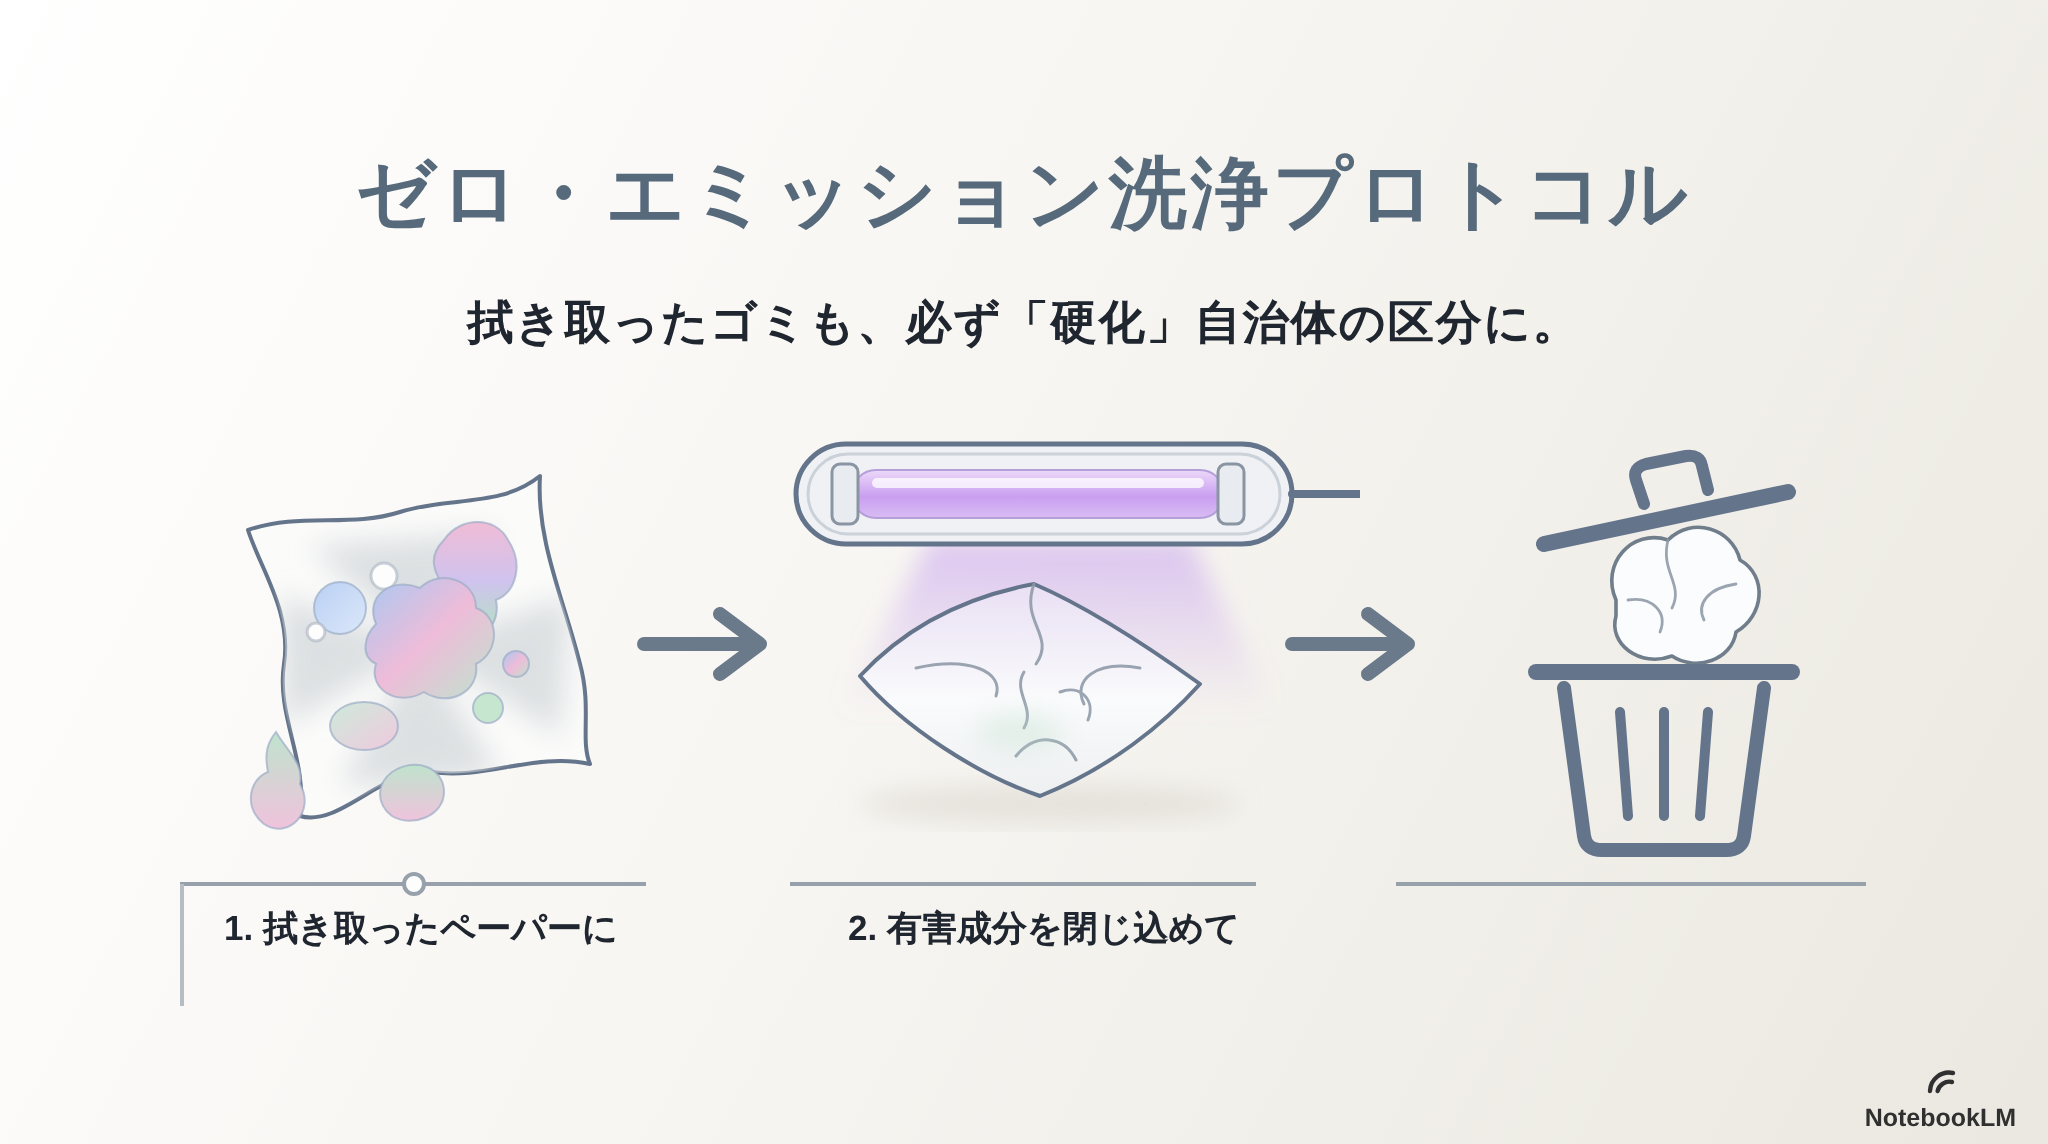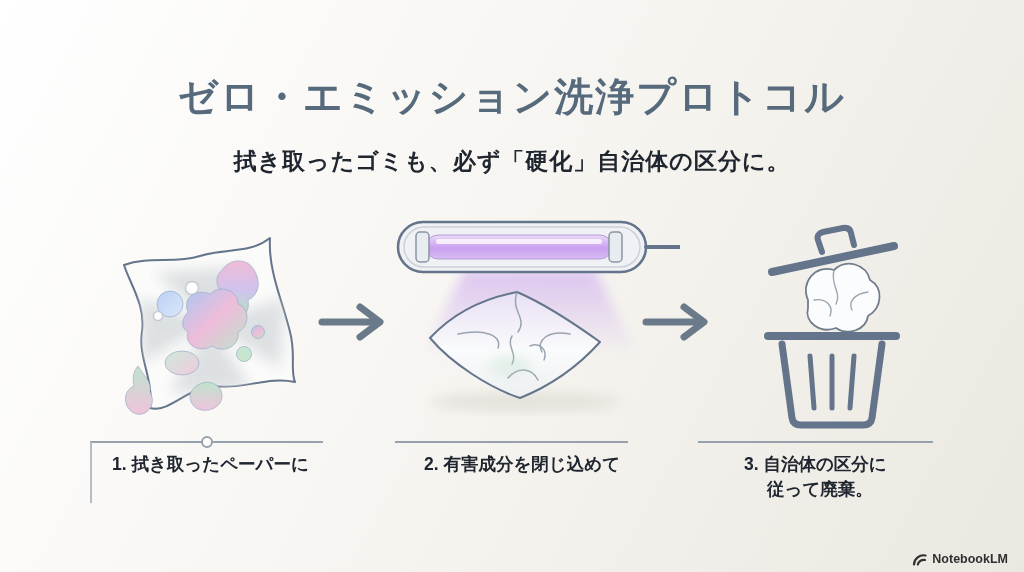--- a/index.html
+++ b/index.html
@@ -23,21 +23,21 @@
   .divider{position:absolute;top:441px;height:2px;background:var(--divider-color,#97a1ab);}
   .divider .marker{
     position:absolute;top:-5px;left:calc(50% - 6px);width:12px;height:12px;box-sizing:border-box;
     border:2px solid var(--divider-color,#97a1ab);border-radius:50%;background:#fdfdfc;
   }
   .divider .drop{position:absolute;left:0;top:1px;width:2px;height:61px;background:#b7bdc4;}
   .caption{position:absolute;top:452px;margin:0;font-size:17.5px;font-weight:600;line-height:25px;color:var(--body-text-color,#20262f);}
   .caption .l2{display:block;margin-left:23px;}
   .brand{
     position:absolute;right:16px;bottom:6px;display:flex;align-items:center;gap:5px;
-    font-size:12.5px;font-weight:700;color:var(--brand-text-color,#303030);
+    font-size:12.5px;font-weight:700;color:var(--brand-text-color,#303030);flex-direction:column;
   }
   .brand .logo{line-height:0;}
 </style>
 </head>
 <body>
 
 <div class="canvas">
 
   <h1 class="title">ゼロ・エミッション洗浄プロトコル</h1>
   <p class="subtitle">拭き取ったゴミも、必ず「硬化」自治体の区分に。</p>
@@ -179,24 +179,20 @@
   </div>
   <div class="divider" style="left:395px;width:233px;"></div>
   <div class="divider" style="left:698px;width:235px;"></div>
 
   <p class="caption" style="left:112px;">
     <span class="l1">1. 拭き取ったペーパーに</span>
   </p>
   <p class="caption" style="left:388px;margin-left:36px;">
     <span class="l1">2. 有害成分を閉じ込めて</span>
   </p>
-  <p class="caption" style="left:744px;">
-    <span class="l1">3. 自治体の区分に</span>
-    <span class="l2">従って廃棄。</span>
-  </p>
 
   <div class="brand">
     <span class="logo">
       <svg width="15" height="13" viewBox="0 0 15 13" xmlns="http://www.w3.org/2000/svg">
         <path d="M2 11.5 A9.5 9.5 0 0 1 13.5 2.5" fill="none" stroke="#303030" stroke-width="2.2" stroke-linecap="round"></path>
         <path d="M5.8 11.5 A6 6 0 0 1 13 7" fill="none" stroke="#303030" stroke-width="2.2" stroke-linecap="round"></path>
       </svg>
     </span>
     <span>NotebookLM</span>
   </div>

